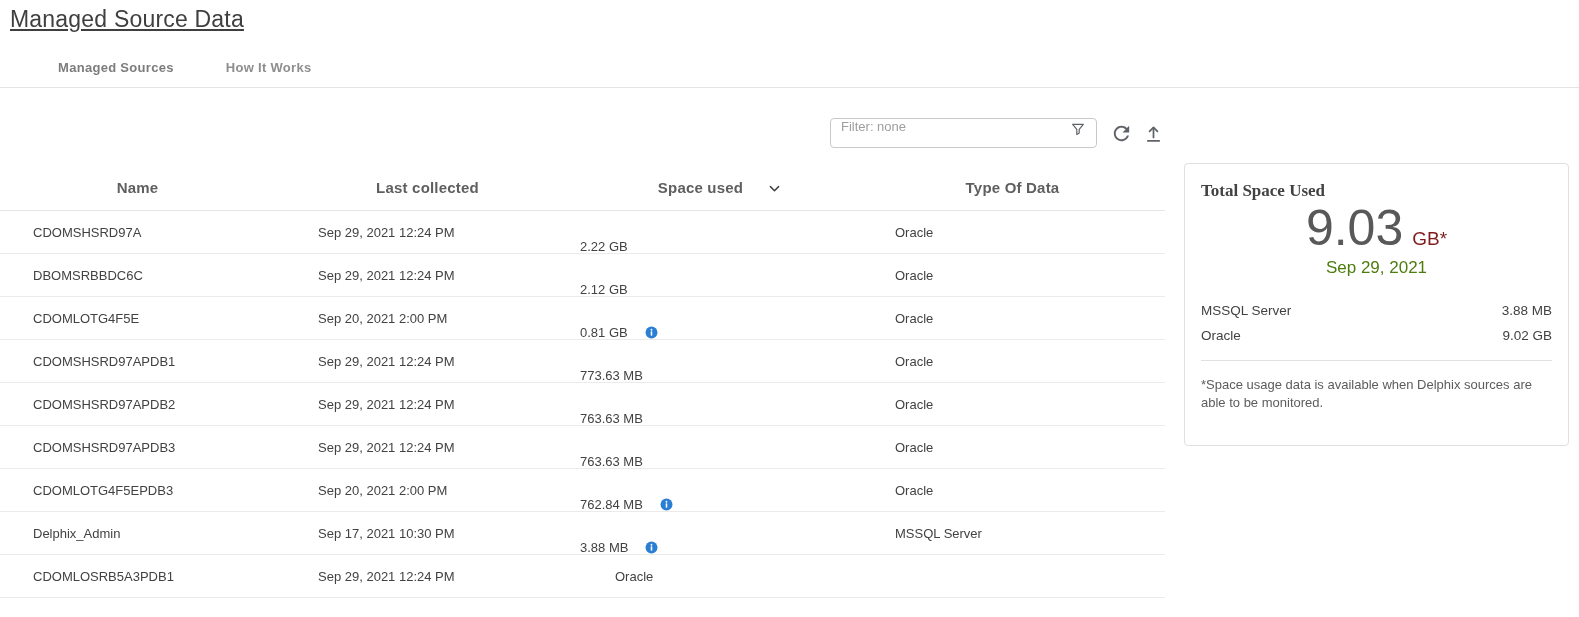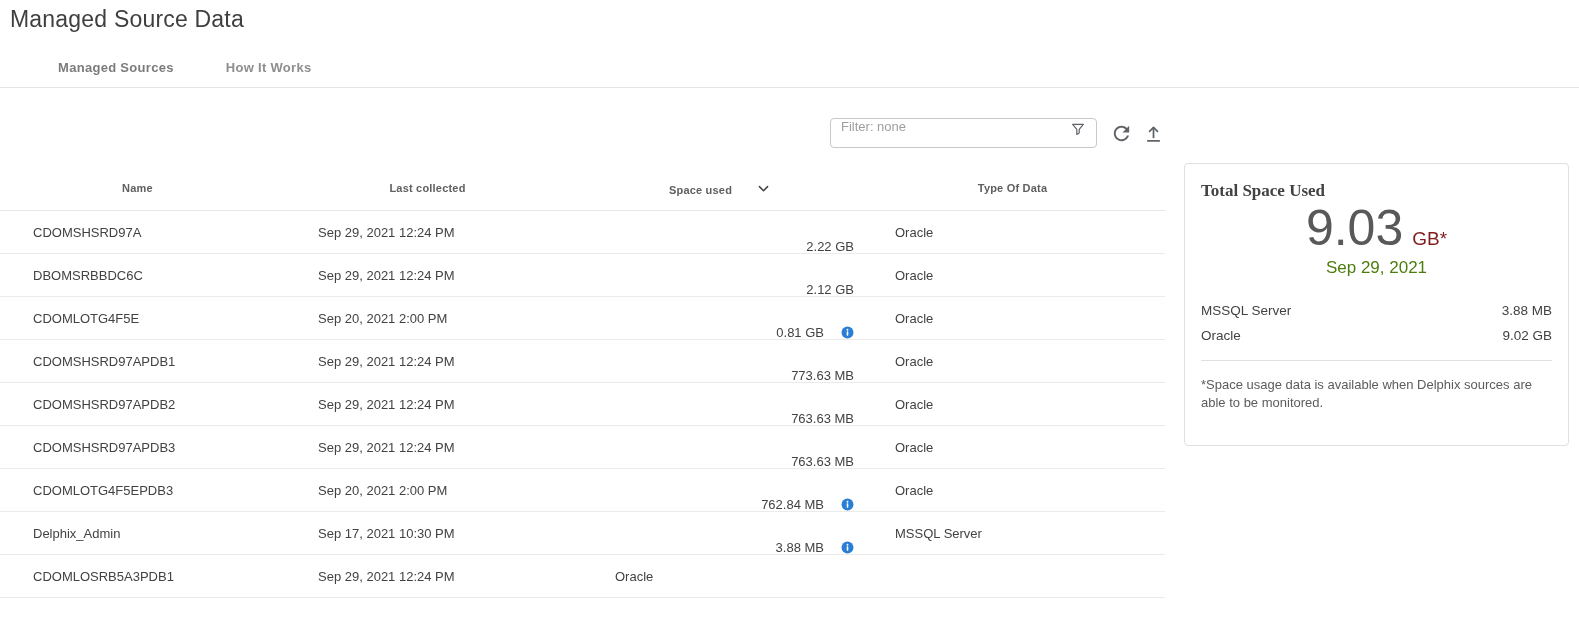--- a/index.html
+++ b/index.html
@@ -8,21 +8,21 @@
     position: relative;
     background: #ffffff;
     font-family: "Liberation Sans", sans-serif;
     overflow: hidden;
     color: #424242;
   }
 
   
   .page-title {
     position: absolute; left: 10px; top: 6px;
-    font-size: 23px; font-weight: 400; color: #3f3f3f; letter-spacing: .2px;
+    font-size: 23px; font-weight: 400; color: #3f3f3f; letter-spacing: .2px; text-decoration: underline;
   }
   .tabs { position: absolute; left: 27px; top: 60px; display: flex; gap: 52px; padding-left: 31px; }
   .tab { font-size: 13px; font-weight: 700; letter-spacing: .3px; color: #8e8e8e; cursor: pointer; }
   .tab.active { color: #7c7c7c; }
   .tabs-divider { position: absolute; left: 0; top: 87px; width: 1579px; height: 1px; background: #e4e4e4; }
 
   
   .toolbar { position: absolute; left: 830px; top: 118px; display: flex; align-items: center; }
   .filter-box {
     width: 267px; height: 30px; border: 1px solid #c9c9c9; border-radius: 4px;
@@ -35,27 +35,27 @@
   .filter-input::placeholder { color: #9e9e9e; }
   .icon-btn { border: none; background: none; cursor: pointer; display: flex; align-items: center; justify-content: center; padding: 0; }
   .funnel-btn { width: 20px; height: 20px; }
   .refresh-btn { margin-left: 13px; width: 23px; height: 23px; }
   .export-btn { margin-left: 10px; width: 21px; height: 21px; }
 
   
   .table { position: absolute; left: 0; top: 165px; width: 1165px; }
   .thead, .trow { display: grid; grid-template-columns: 275px 305px 280px 305px; align-items: center; }
   .thead { height: 46px; border-bottom: 1px solid #e6e6e6; }
-  .th { text-align: center; font-size: 11px; font-weight: 700; color: #5f5f5f; letter-spacing: .2px; }
+  .th { text-align: center; font-size: 15px; font-weight: 700; color: #5f5f5f; letter-spacing: .2px; }
   .th-space { display: flex; justify-content: center; align-items: flex-end; gap: 24px; cursor: pointer; }
   .sort-icon { display: inline-flex; margin-top: 1px; }
   .trow { height: 43px; border-bottom: 1px solid #ebebeb; font-size: 13px; color: #424242; background: #fff; }
   .c-name { padding-left: 33px; }
   .c-date { padding-left: 43px; }
-  .c-space { display: flex; justify-content: flex-end; align-items: center; gap: 17px; padding-right: 6px; margin-top: 28px; }
+  .c-space { display: flex; align-items: center; gap: 17px; padding-right: 6px; margin-top: 28px; }
   .c-type { padding-left: 35px; }
   .info-wrap { display: inline-flex; width: 13px; height: 13px; cursor: pointer; }
   .copyq { cursor: pointer; }
 
   
   .panel {
     position: absolute; left: 1184px; top: 163px; width: 385px; height: 283px;
     border: 1px solid #e0e0e0; border-radius: 4px; background: #fff; padding: 17px 16px;
   }
   .panel-title { font-size: 17px; font-weight: 700; color: #424242; font-family: Liberation Serif, serif; }

